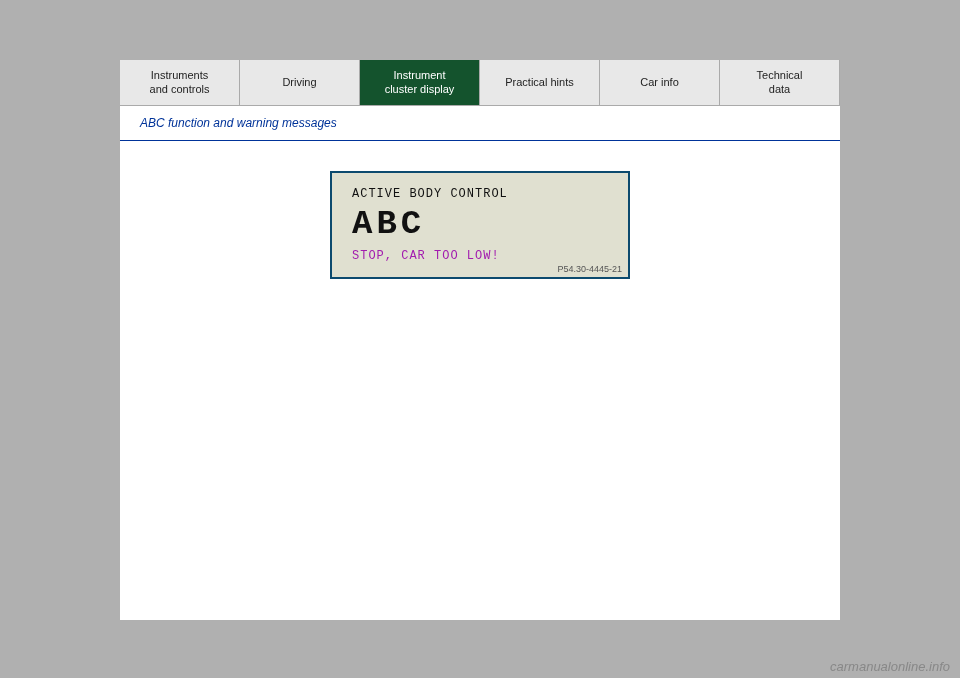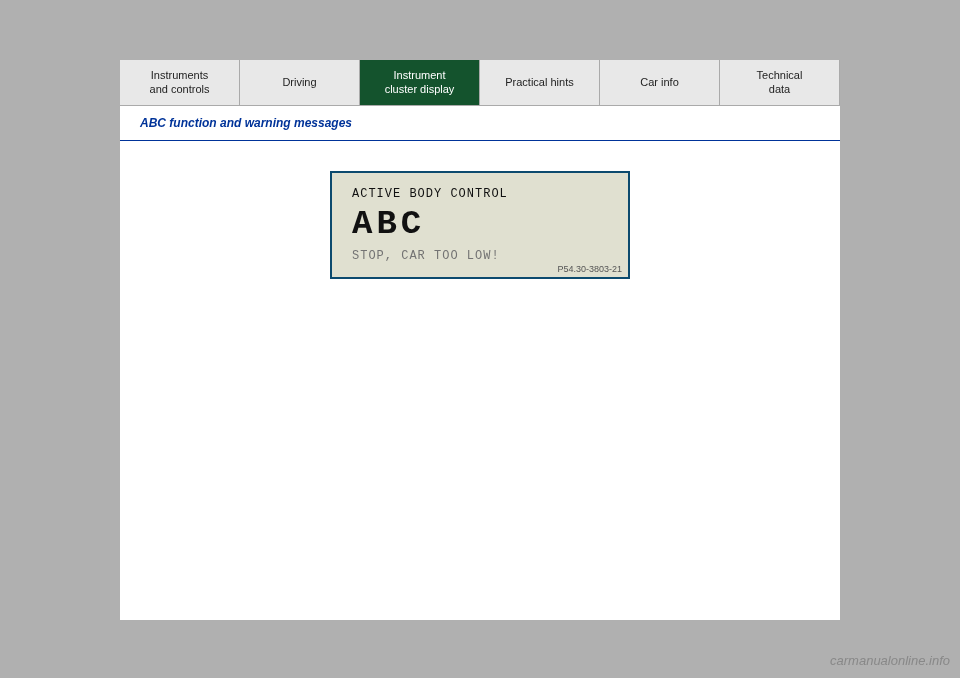--- a/index.html
+++ b/index.html
@@ -64,21 +64,21 @@
     }
 
     .nav-item:first-child {
       border-left: none;
     }
 
     
     .section-title {
       padding: 10px 20px;
       font-size: 12px;
-      font-weight: bold;
+      font-weight: normal;
       color: #003399;
       font-style: italic;
       border-bottom: 1px solid #003399;
       margin-bottom: 20px;
     }
 
     
     .display-container {
       display: flex;
       justify-content: center;
@@ -105,37 +105,37 @@
       font-size: 34px;
       font-weight: bold;
       color: #111;
       letter-spacing: 4px;
       margin-bottom: 6px;
       text-align: left;
     }
 
     .display-line3 {
       font-size: 12px;
-      color: #737373;
+      color: #a21caf;
       letter-spacing: 1px;
     }
 
     .display-ref {
       position: absolute;
       bottom: 3px;
       right: 6px;
       font-size: 9px;
       color: #555;
       font-family: Arial, sans-serif;
     }
 
     
     .watermark {
       position: absolute;
-      bottom: 10px;
+      bottom: 4px;
       right: 10px;
       font-size: 13px;
       color: #888;
       font-family: Arial, sans-serif;
       font-style: italic;
     }
   </style>
 </head>
 <body>
 
@@ -154,21 +154,21 @@
 
   <div class="section-title">
     <span>ABC function and warning messages</span>
   </div>
 
   <div class="display-container">
     <div class="display-box">
       <div class="display-line1">ACTIVE BODY CONTROL</div>
       <div class="display-line2">ABC</div>
       <div class="display-line3">STOP,  CAR TOO LOW!</div>
-      <div class="display-ref">P54.30-3803-21</div>
+      <div class="display-ref">P54.30-4445-21</div>
     </div>
   </div>
 
 </div>
 
 <div class="watermark">
   <span>carmanualonline.info</span>
 </div>
 
 </body></html>

